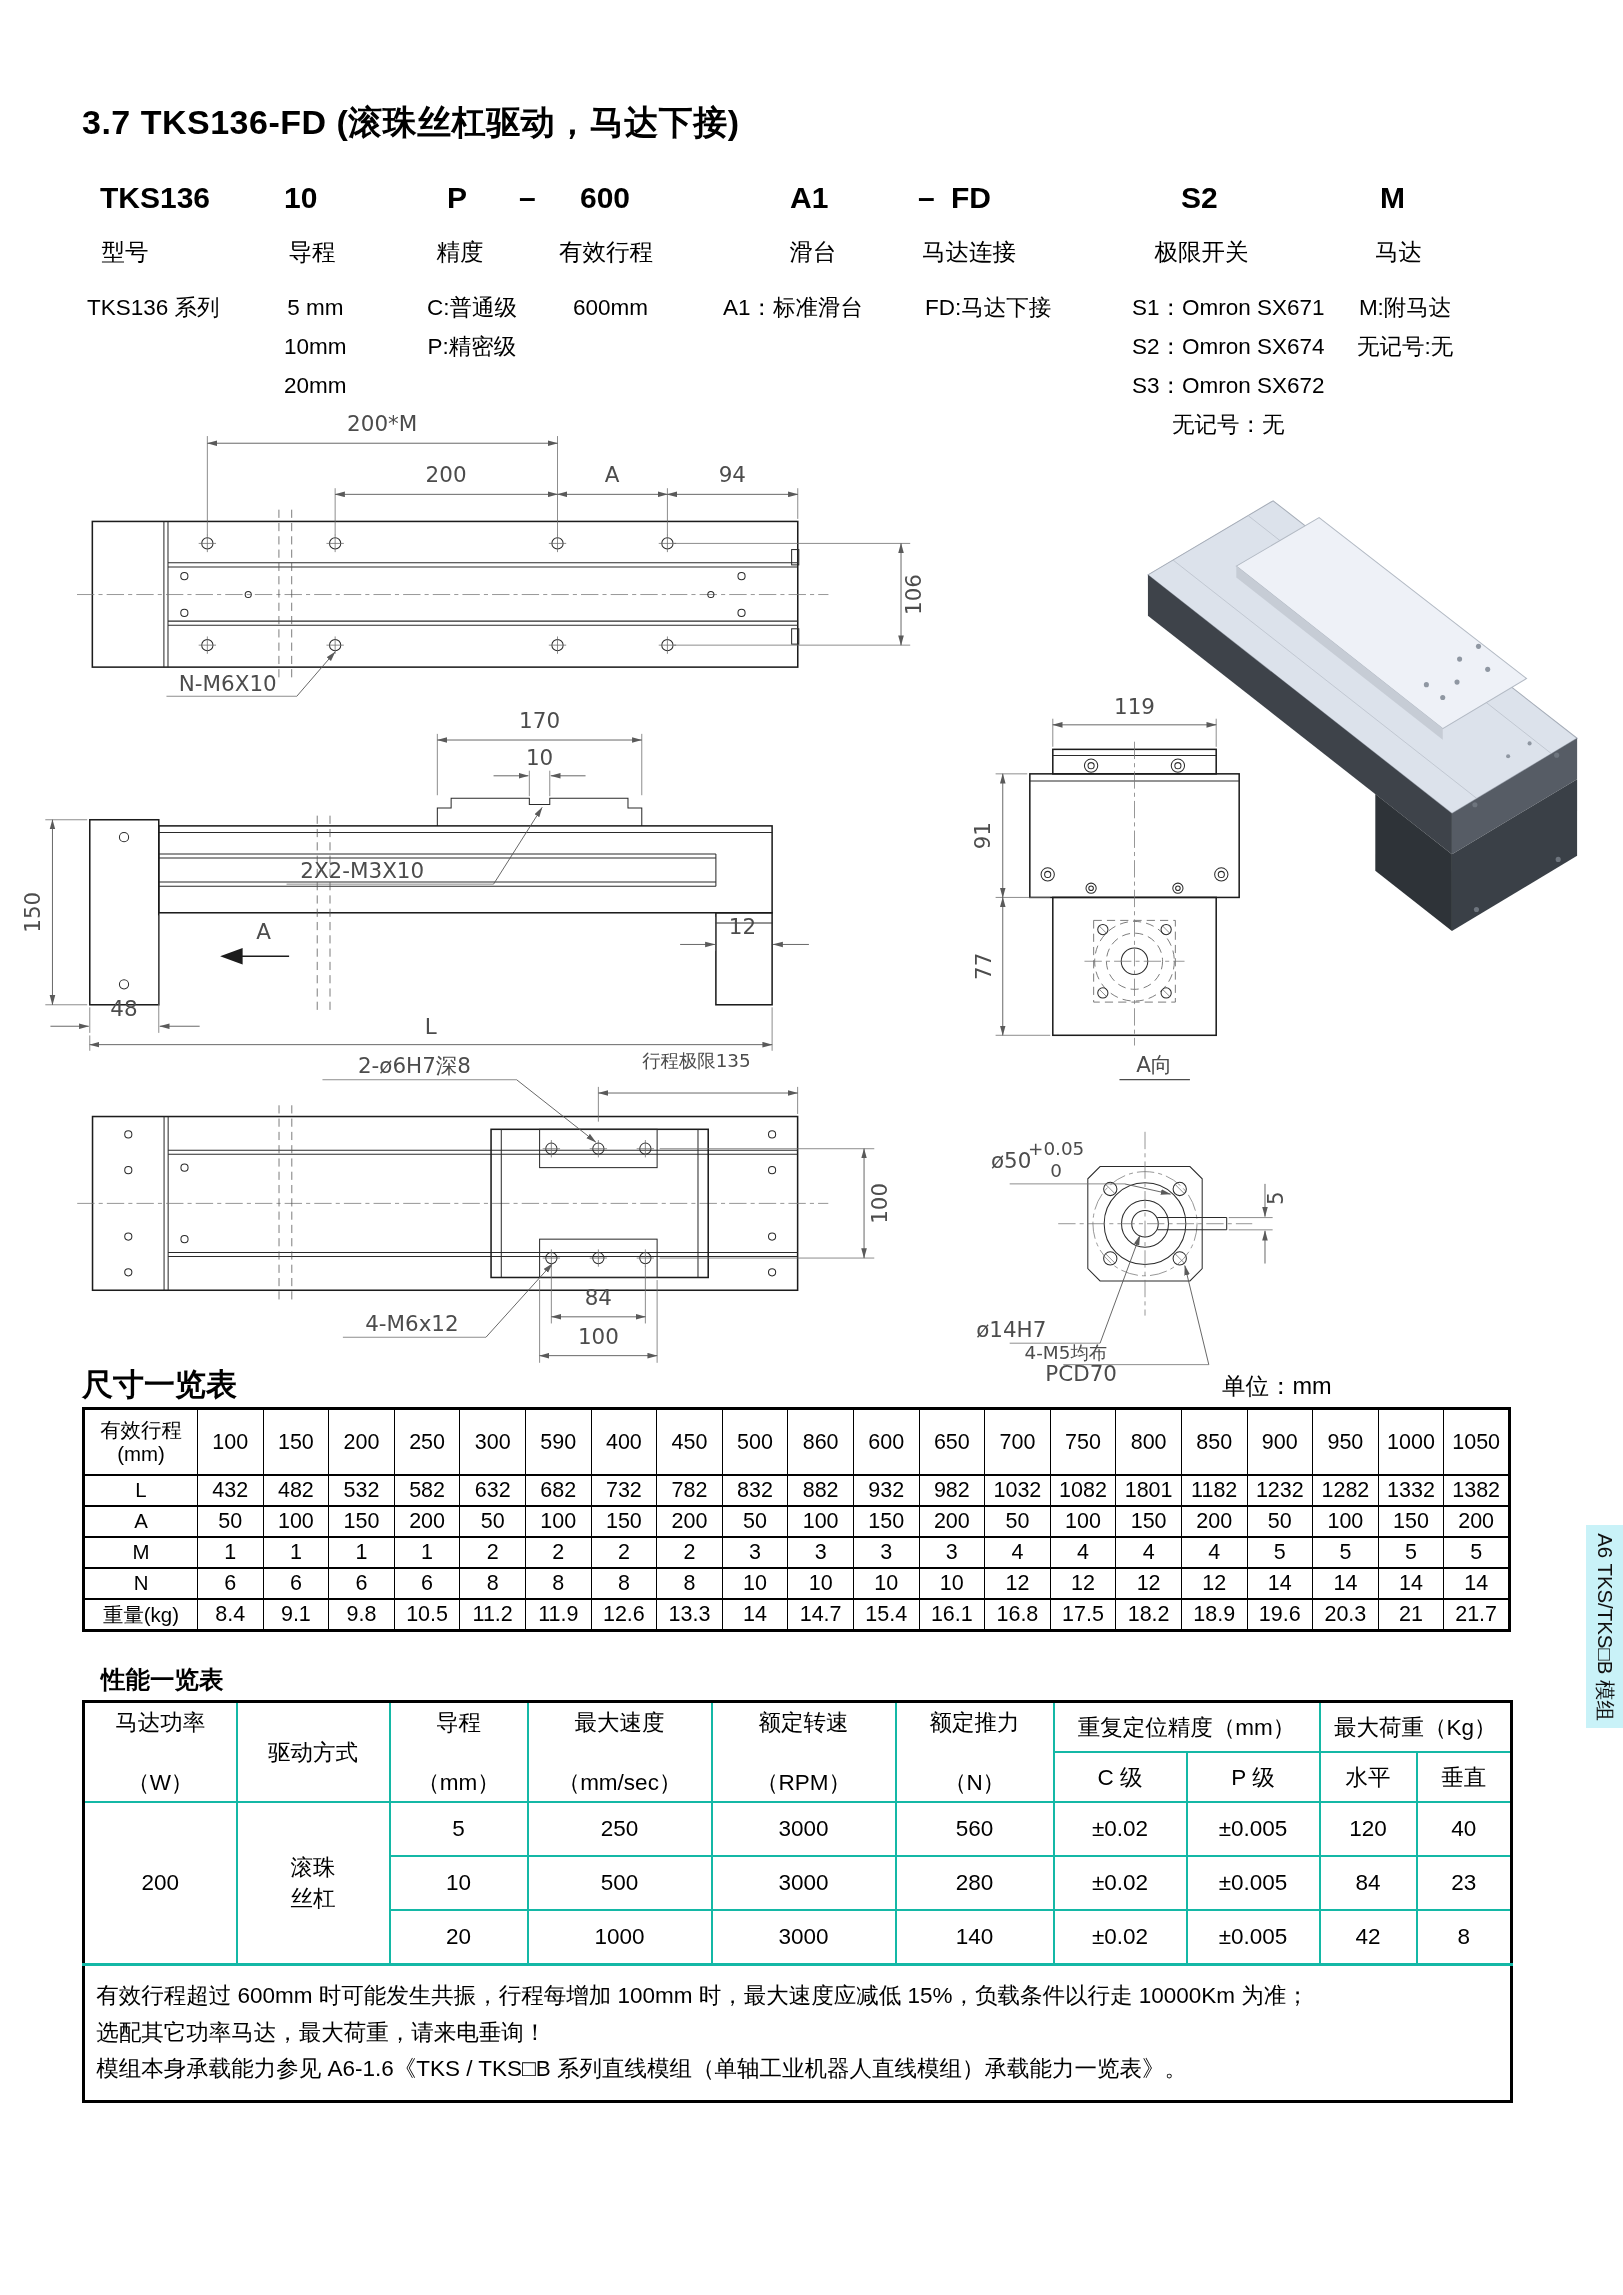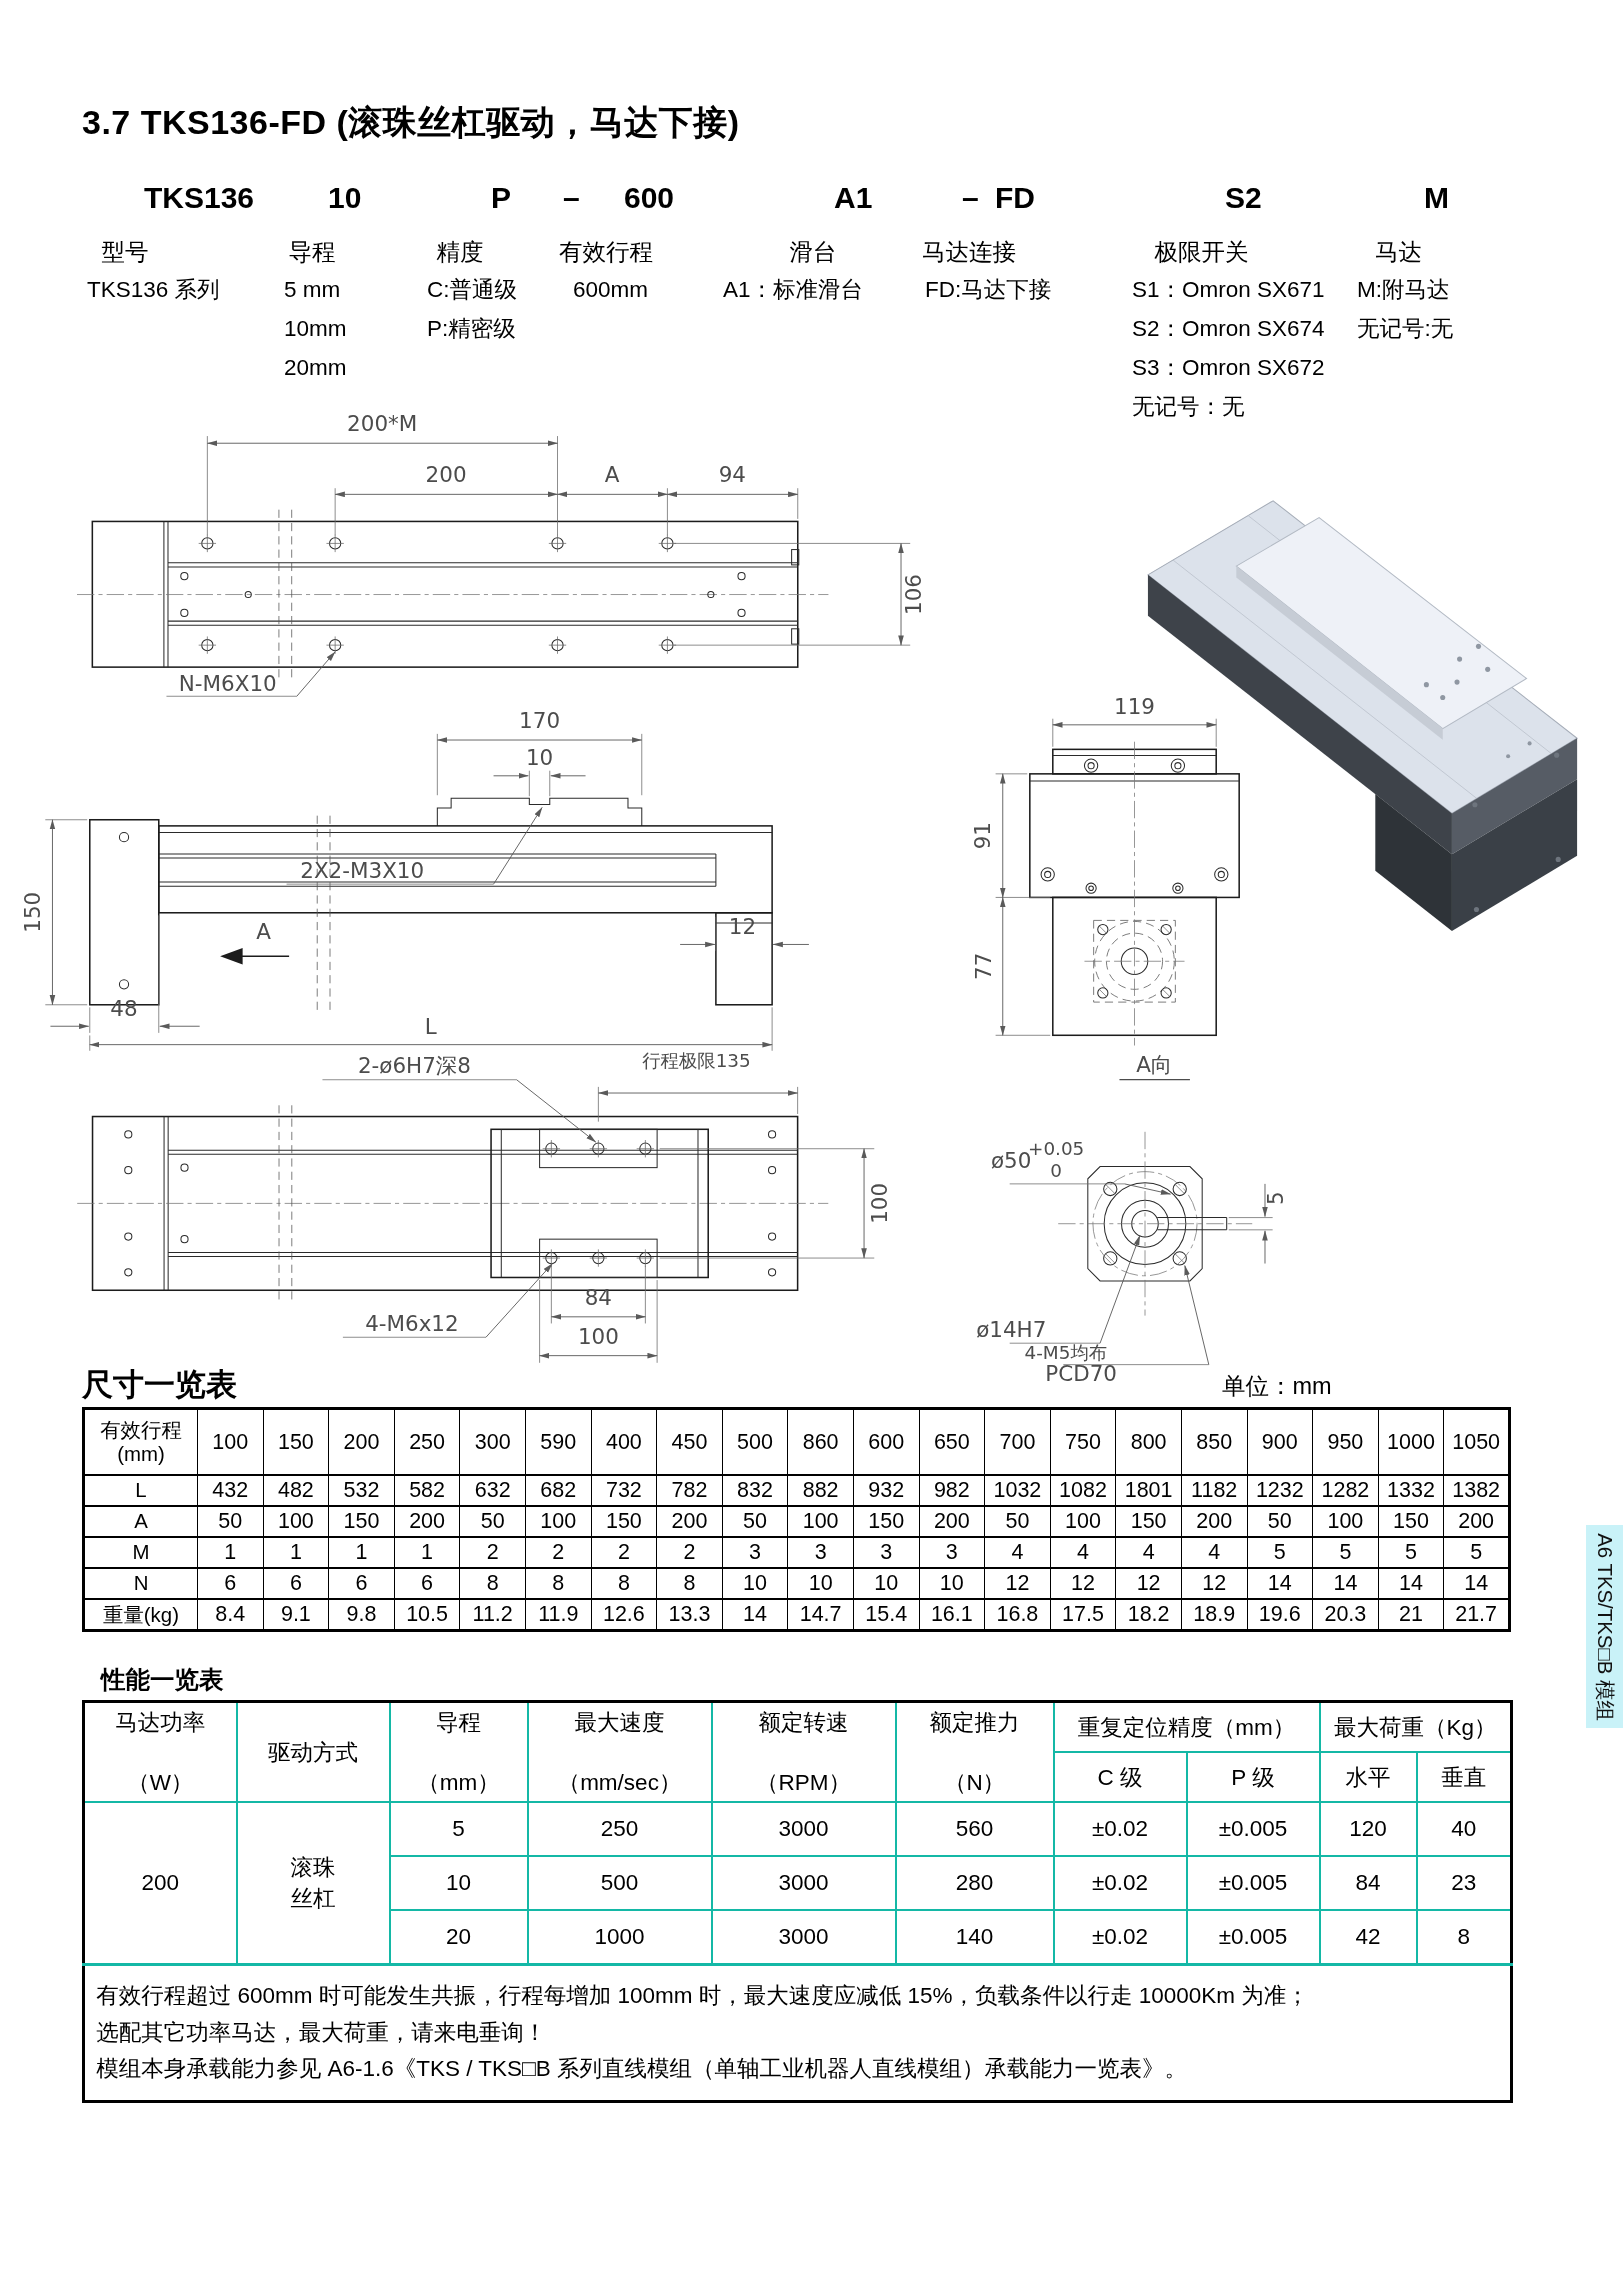--- a/index.html
+++ b/index.html
@@ -5,23 +5,23 @@
   html,body{margin:0;padding:0;}
   body{
     width:1624px;height:2295px;position:relative;background:#ffffff;
     font-family:"Liberation Sans","DejaVu Sans",sans-serif;color:#000;
     overflow:hidden;
   }
   .abs{position:absolute;}
 
   
   .page-title{left:82px;top:100px;font-size:34px;font-weight:bold;letter-spacing:0.5px;}
-  .code-row span{position:absolute;top:181px;font-size:30px;font-weight:bold;white-space:nowrap;margin-left:44px;}
+  .code-row span{position:absolute;top:181px;font-size:30px;font-weight:bold;white-space:nowrap;}
   .grp-label{position:absolute;top:236px;font-size:23.5px;text-align:center;white-space:nowrap;}
-  .grp-opts{position:absolute;top:270px;font-size:22.5px;line-height:39px;white-space:nowrap;}
+  .grp-opts{position:absolute;top:288px;font-size:22.5px;line-height:39px;white-space:nowrap;text-align:center;}
 
   
   svg{position:absolute;overflow:visible;}
   .ol{fill:none;stroke:#1c1c1c;stroke-width:3;}
   .ol2{fill:none;stroke:#2a2a2a;stroke-width:2;}
   .dim{stroke:#5a5a5a;stroke-width:1.8;fill:none;}
   .ext{stroke:#6a6a6a;stroke-width:1.5;fill:none;}
   .cl{stroke:#777;stroke-width:1.5;fill:none;stroke-dasharray:34 8 8 8;}
   .brk{stroke:#555;stroke-width:1.5;fill:none;stroke-dasharray:16 10;}
   .dtx{fill:#4c4c4c;font-size:42px;font-family:"DejaVu Sans","Liberation Sans",sans-serif;text-anchor:middle;}

